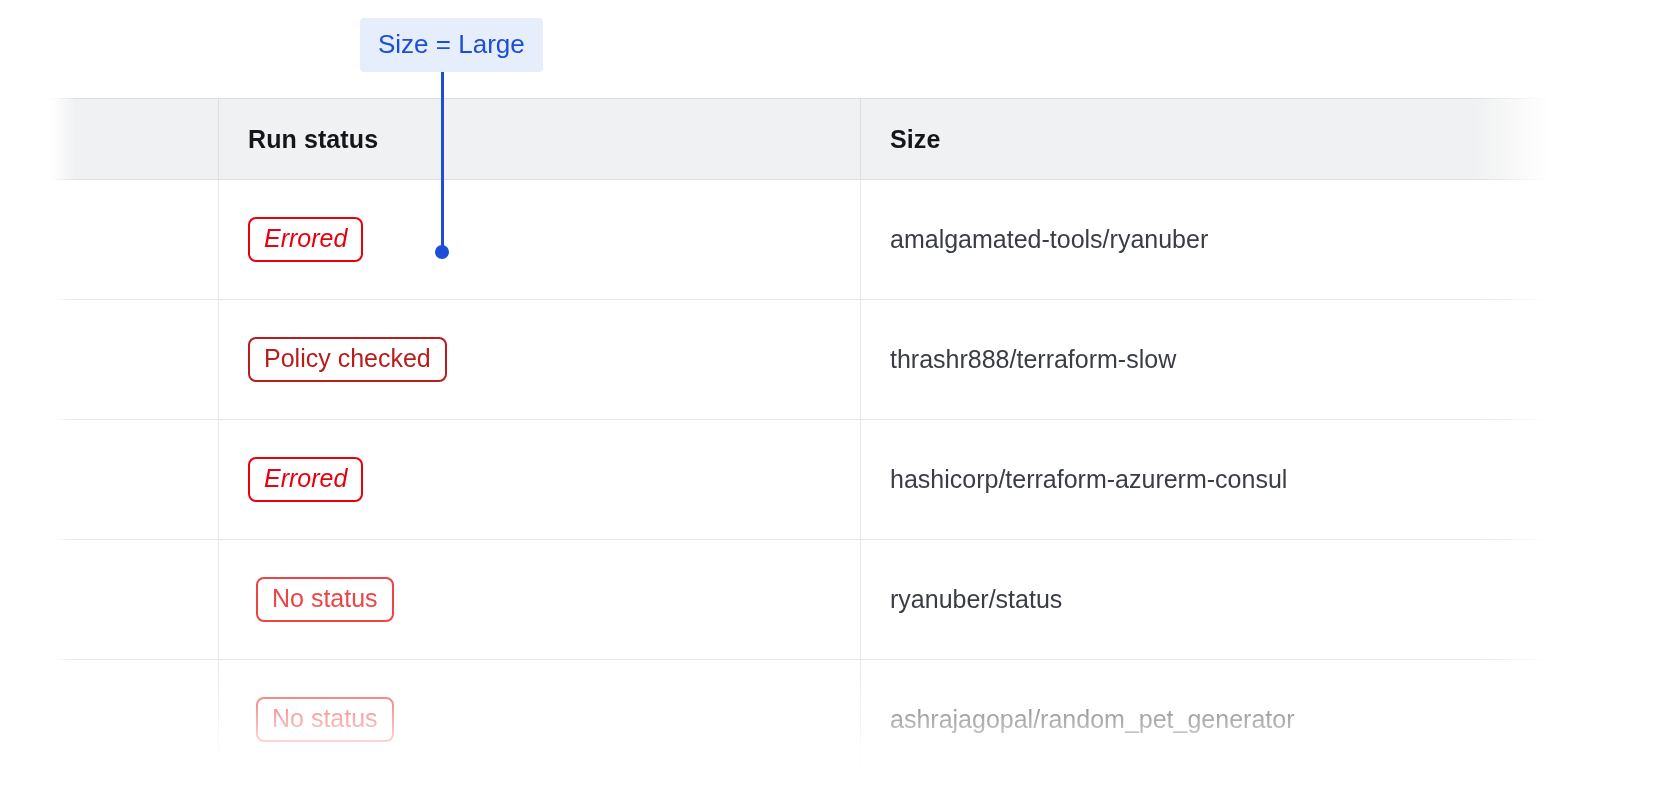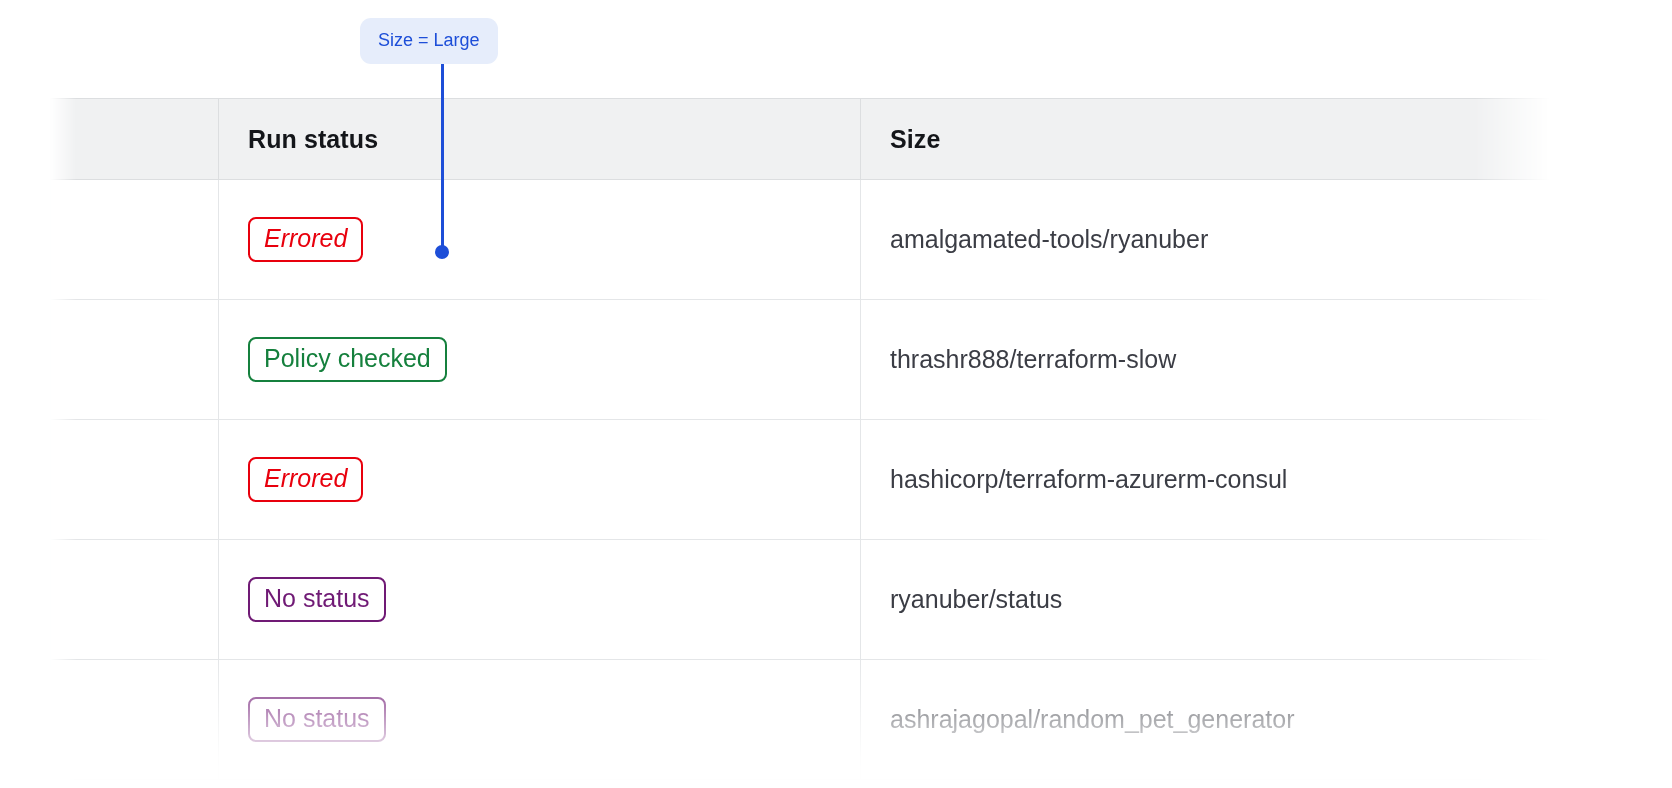--- a/index.html
+++ b/index.html
@@ -92,34 +92,34 @@
     display: inline-block;
     border: 2px solid currentColor;
     border-radius: 8px;
     padding: 7px 14px 9px 14px;
     font-size: 25px;
     line-height: 1;
     background: #ffffff;
     white-space: nowrap;
   }
   .badge.errored        { color: #e8000d; font-style: italic; }
-  .badge.policy-checked { color: #15803d; }
-  .badge.no-status      { color: #701a75; }
+  .badge.policy-checked { color: #b91c1c; }
+  .badge.no-status      { color: #ef4444; margin-left: 8px; }
 
   
   .callout {
     position: absolute;
     left: 360px;
     top: 18px;
     background: #e6edfb;
     color: #1d4ed8;
-    font-size: 18px;
+    font-size: 26px;
     line-height: 1;
     padding: 13px 18px 15px 18px;
-    border-radius: 11px;
+    border-radius: 4px;
     white-space: nowrap;
   }
   .leader-line {
     position: absolute;
     left: 441px;
     top: 58px;
     width: 3px;
     height: 192px;
     background: #1d4ed8;
   }

